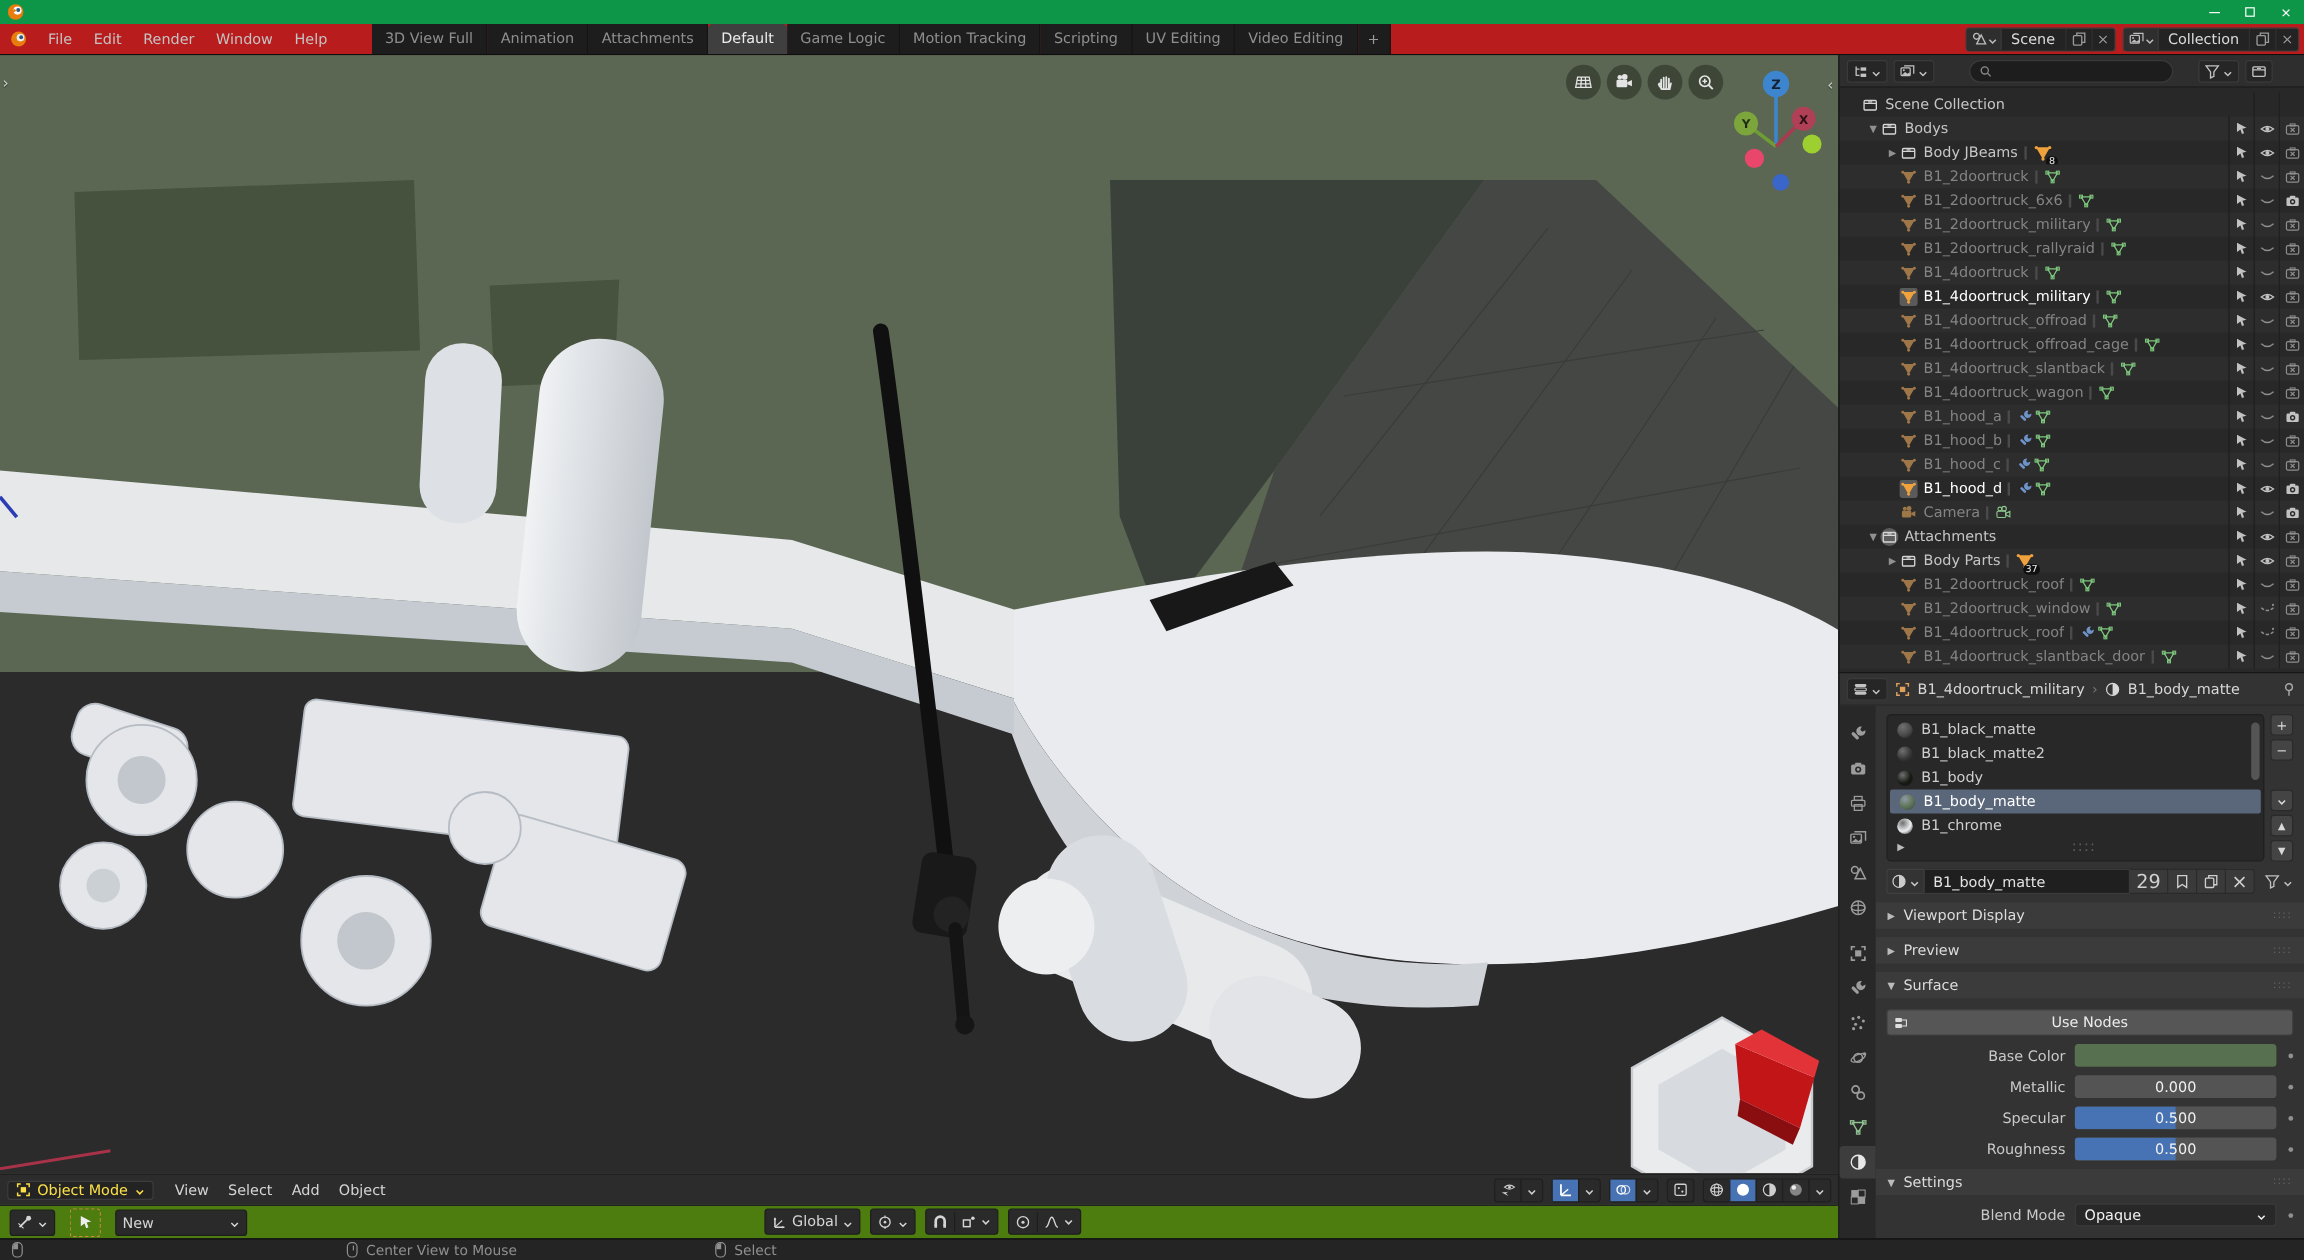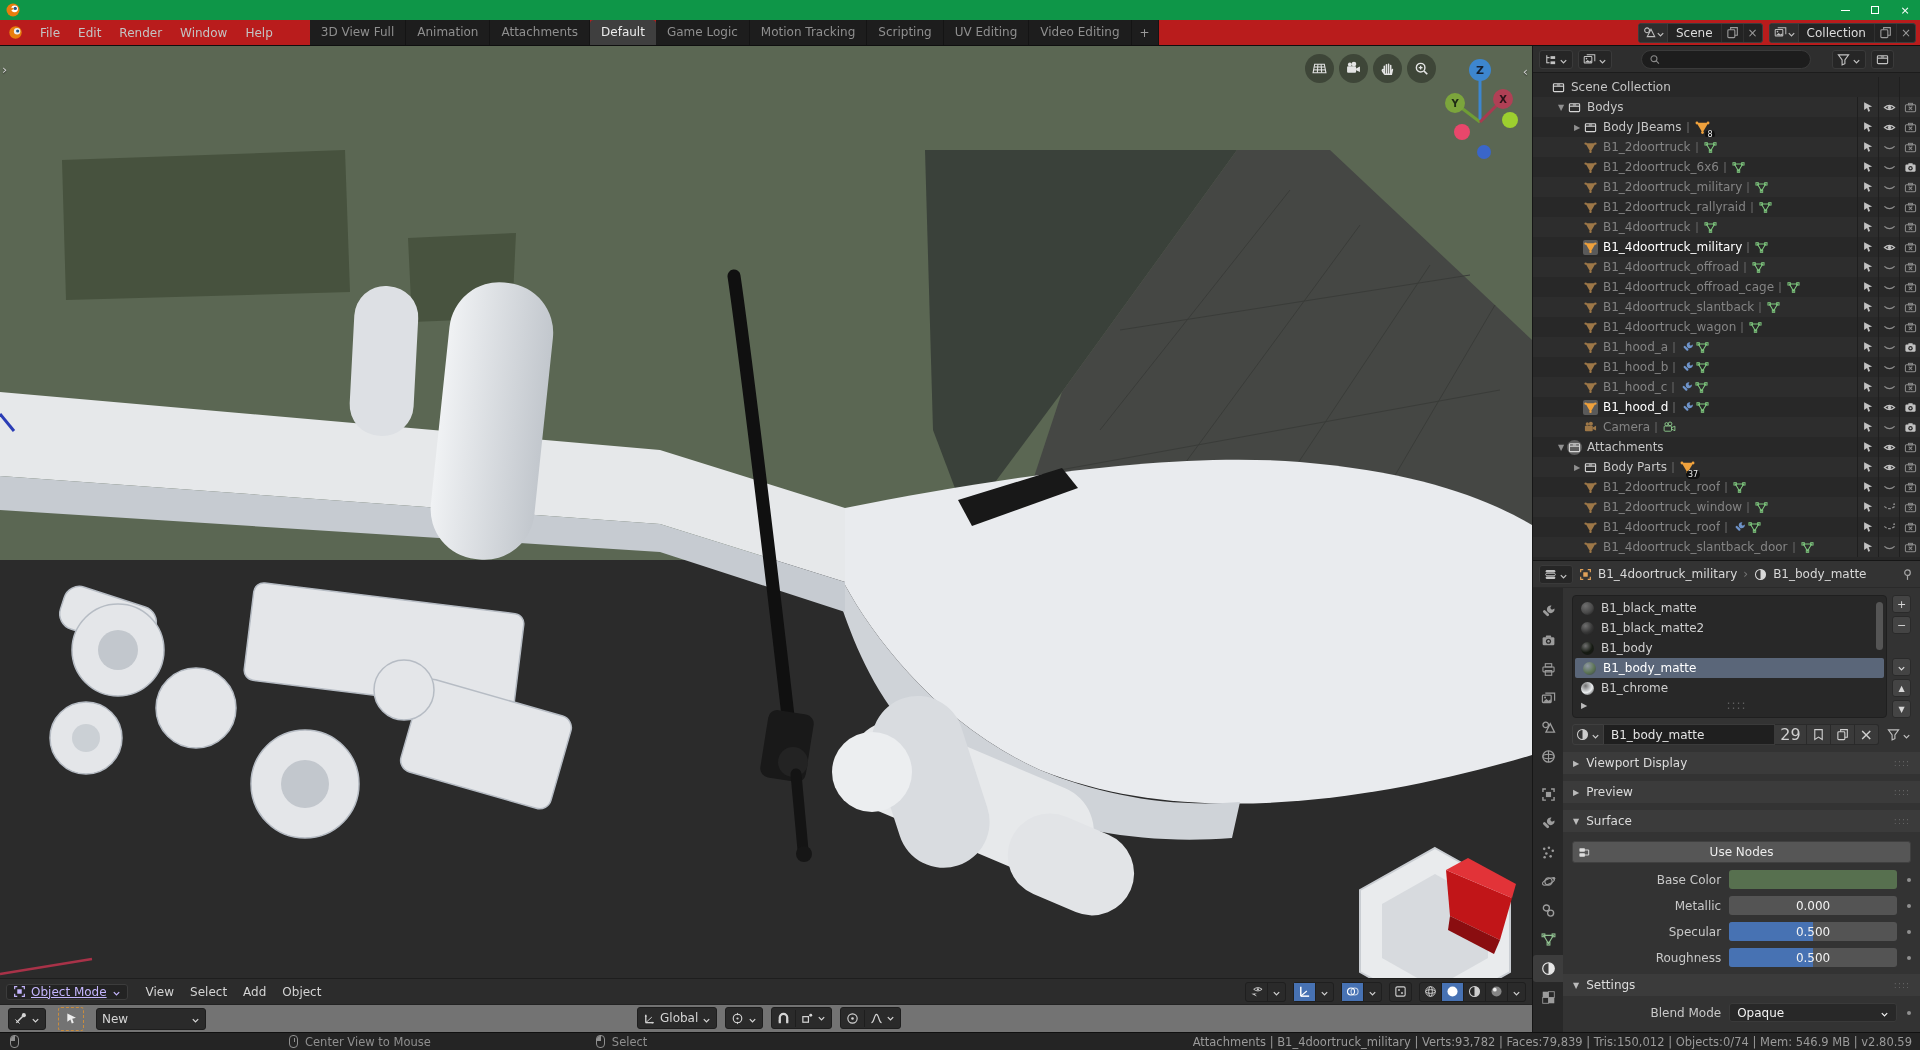--- a/index.html
+++ b/index.html
@@ -38,30 +38,30 @@
   #scene{position:absolute;left:0;top:0;width:1532px;height:932px;}
   #vp-overlay{position:absolute;left:10px;top:12px;color:#dadada;text-shadow:0 1px 1px rgba(0,0,0,.4);line-height:21px;font-size:12.5px;}
   .edge-toggle{position:absolute;color:#cfcfcf;font-size:13px;text-shadow:0 1px 1px rgba(0,0,0,.5);}
   #vp-nav{position:absolute;right:96px;top:8px;display:flex;gap:5px;}
   .nav-btn{width:29px;height:29px;border-radius:50%;background:rgba(38,43,35,.55);display:flex;align-items:center;justify-content:center;color:#e4e4e4;}
   .nav-btn .ic{width:15px;height:15px;}
   #gizmo{position:absolute;right:8px;top:10px;}
 
   
   #vp-header{left:0;top:978px;width:1532px;height:26px;background:#2c2c2c;border-top:1px solid #1e1e1e;display:flex;align-items:center;padding:0 6px;}
-  .hdr-dd{display:flex;align-items:center;gap:5px;background:#232323;border:1px solid #3c3c3c;border-radius:3px;height:16px;padding:0 6px;color:#c4b5fd;margin-right:10px;text-decoration:underline;}
+  .hdr-dd{display:flex;align-items:center;gap:5px;background:#232323;border:1px solid #3c3c3c;border-radius:3px;height:16px;padding:0 6px;color:#fde047;margin-right:10px;}
   .hdr-menu{padding:3px 8px;color:#d4d4d4;border-radius:3px;}
   #vp-header-right{margin-left:auto;display:flex;align-items:center;gap:7px;}
   .tgl{height:20px;display:flex;align-items:center;background:#2a2a2a;border:1px solid #1f1f1f;border-radius:3px;color:#cfcfcf;}
   .tgl .seg{padding:0 4px;height:100%;display:flex;align-items:center;}
   .seg.on{background:#4772b3;color:#fff;}
   .seg + .seg{border-left:1px solid #1f1f1f;}
 
   
-  #tool-row{left:0;top:1004px;width:1532px;height:28px;background:#737373;border-top:1px solid #232323;display:flex;align-items:center;padding:0 8px;}
+  #tool-row{left:0;top:1004px;width:1532px;height:28px;background:#4d7c0f;border-top:1px solid #232323;display:flex;align-items:center;padding:0 8px;}
   .tool-btn{height:22px;display:flex;align-items:center;gap:4px;background:#2a2a2a;border:1px solid #1e1e1e;border-radius:3px;padding:0 5px;color:#d5d5d5;}
   #active-tool{width:26px;height:24px;border:1px dashed #c98c3c;border-radius:3px;display:flex;align-items:center;justify-content:center;margin:0 12px;color:#eee;}
   #new-dd{width:110px;justify-content:space-between;background:#2a2a2a;}
   #transform-grp{position:absolute;left:637px;top:1007px;display:flex;align-items:center;gap:8px;}
 
   
   #outliner{left:1532px;top:46px;width:388px;height:514px;background:#282828;border-left:1px solid #161616;display:flex;flex-direction:column;}
   #out-head{height:27px;background:#2e2e2e;border-bottom:1px solid #1c1c1c;display:flex;align-items:center;gap:5px;padding:0 6px;}
   .oh-btn{display:flex;align-items:center;gap:2px;background:#262626;border:1px solid #3a3a3a;border-radius:3px;height:19px;padding:0 4px;color:#c3c3c3;}
   #out-search{flex:1;max-width:170px;margin:0 16px 0 24px;background:#1d1d1d;border:1px solid #3a3a3a;border-radius:10px;height:19px;display:flex;align-items:center;padding:0 7px;gap:5px;color:#8a8a8a;}
@@ -2178,16 +2178,15 @@
   <div id="statusbar" class="abs">
     <span class="mouse left" style="margin-left:10px;"></span>
     <span style="margin-left:270px;display:flex;align-items:center;gap:7px;">
       <span class="mouse mid"></span>
       <span>Center View to Mouse</span>
     </span>
     <span style="margin-left:165px;display:flex;align-items:center;gap:7px;">
       <span class="mouse left"></span>
       <span>Select</span>
     </span>
-    <span id="sb-stats">Attachments | B1_4doortruck_military | Verts:93,782 | Faces:79,839 | Tris:150,012 | Objects:0/74 | Mem: 546.9 MB | v2.80.59</span>
   </div>
 
 </div>
 
 </body></html>

